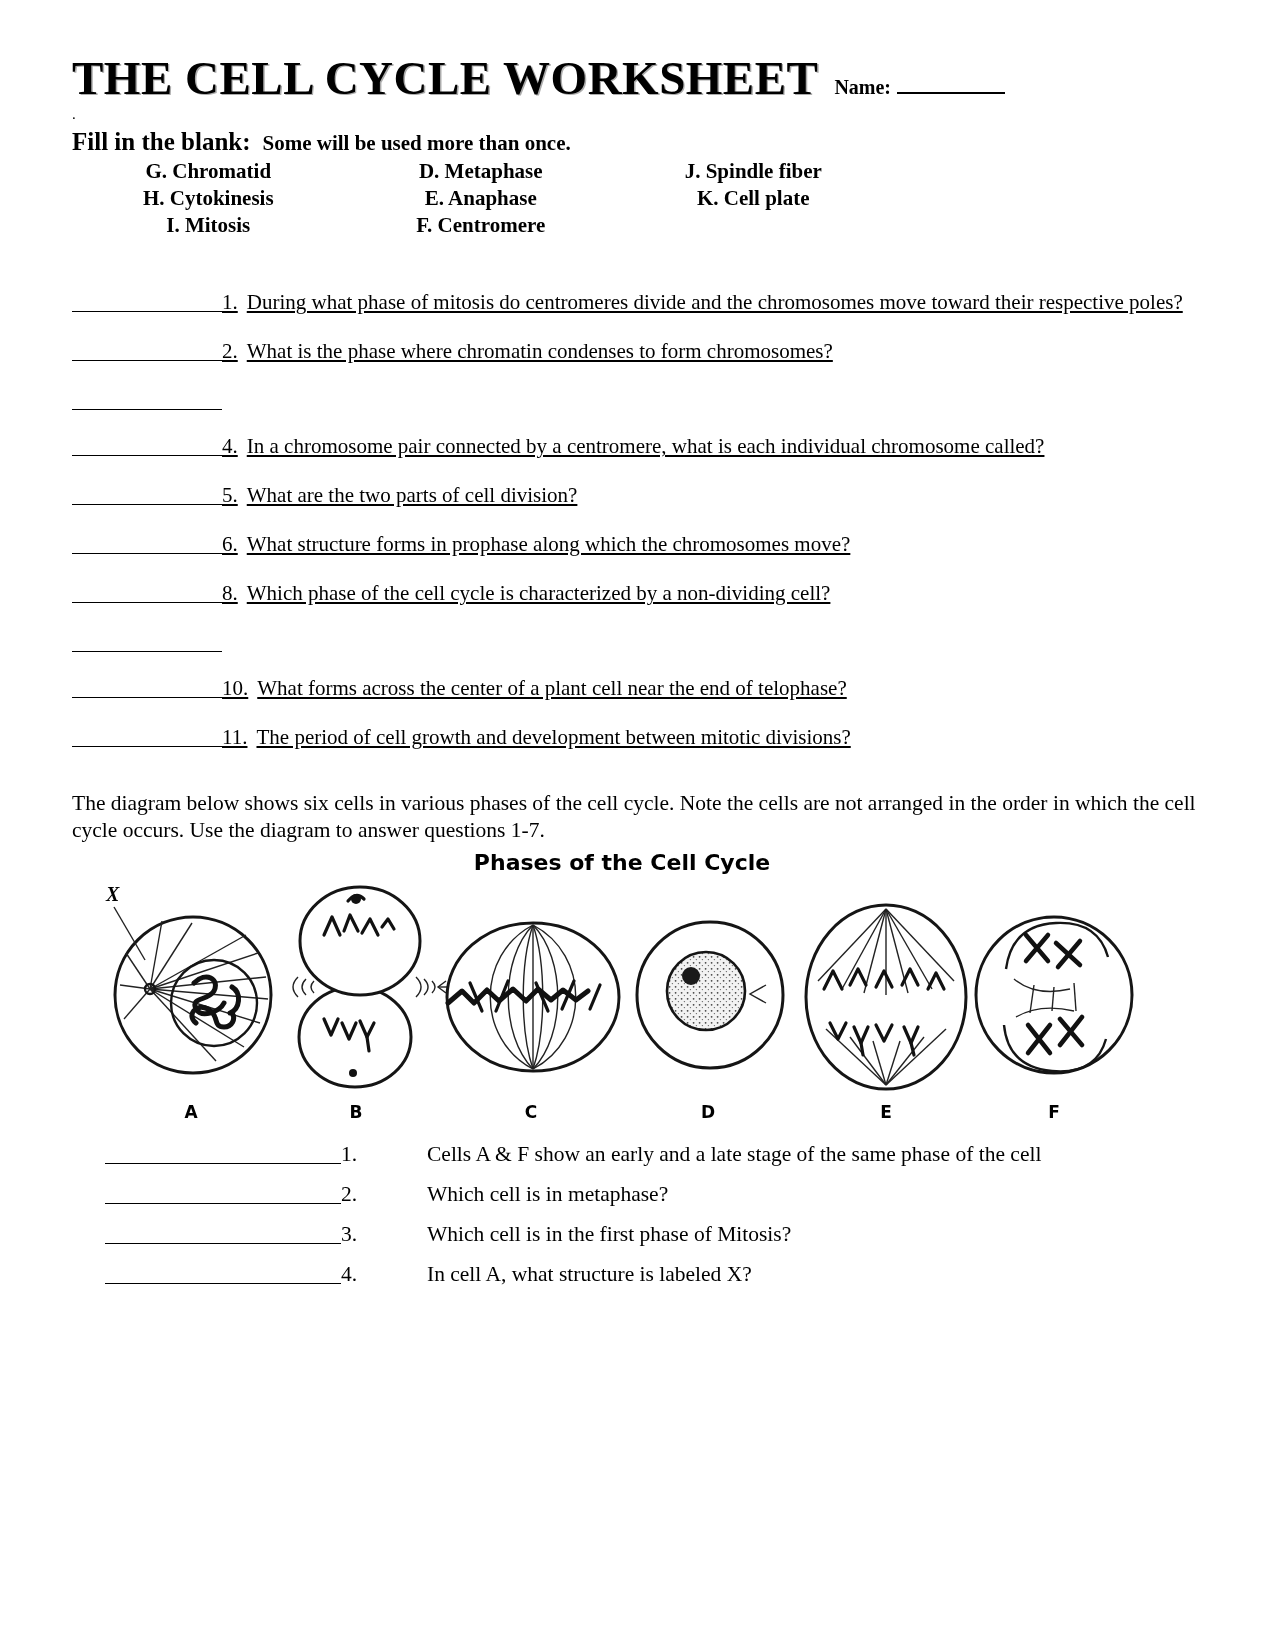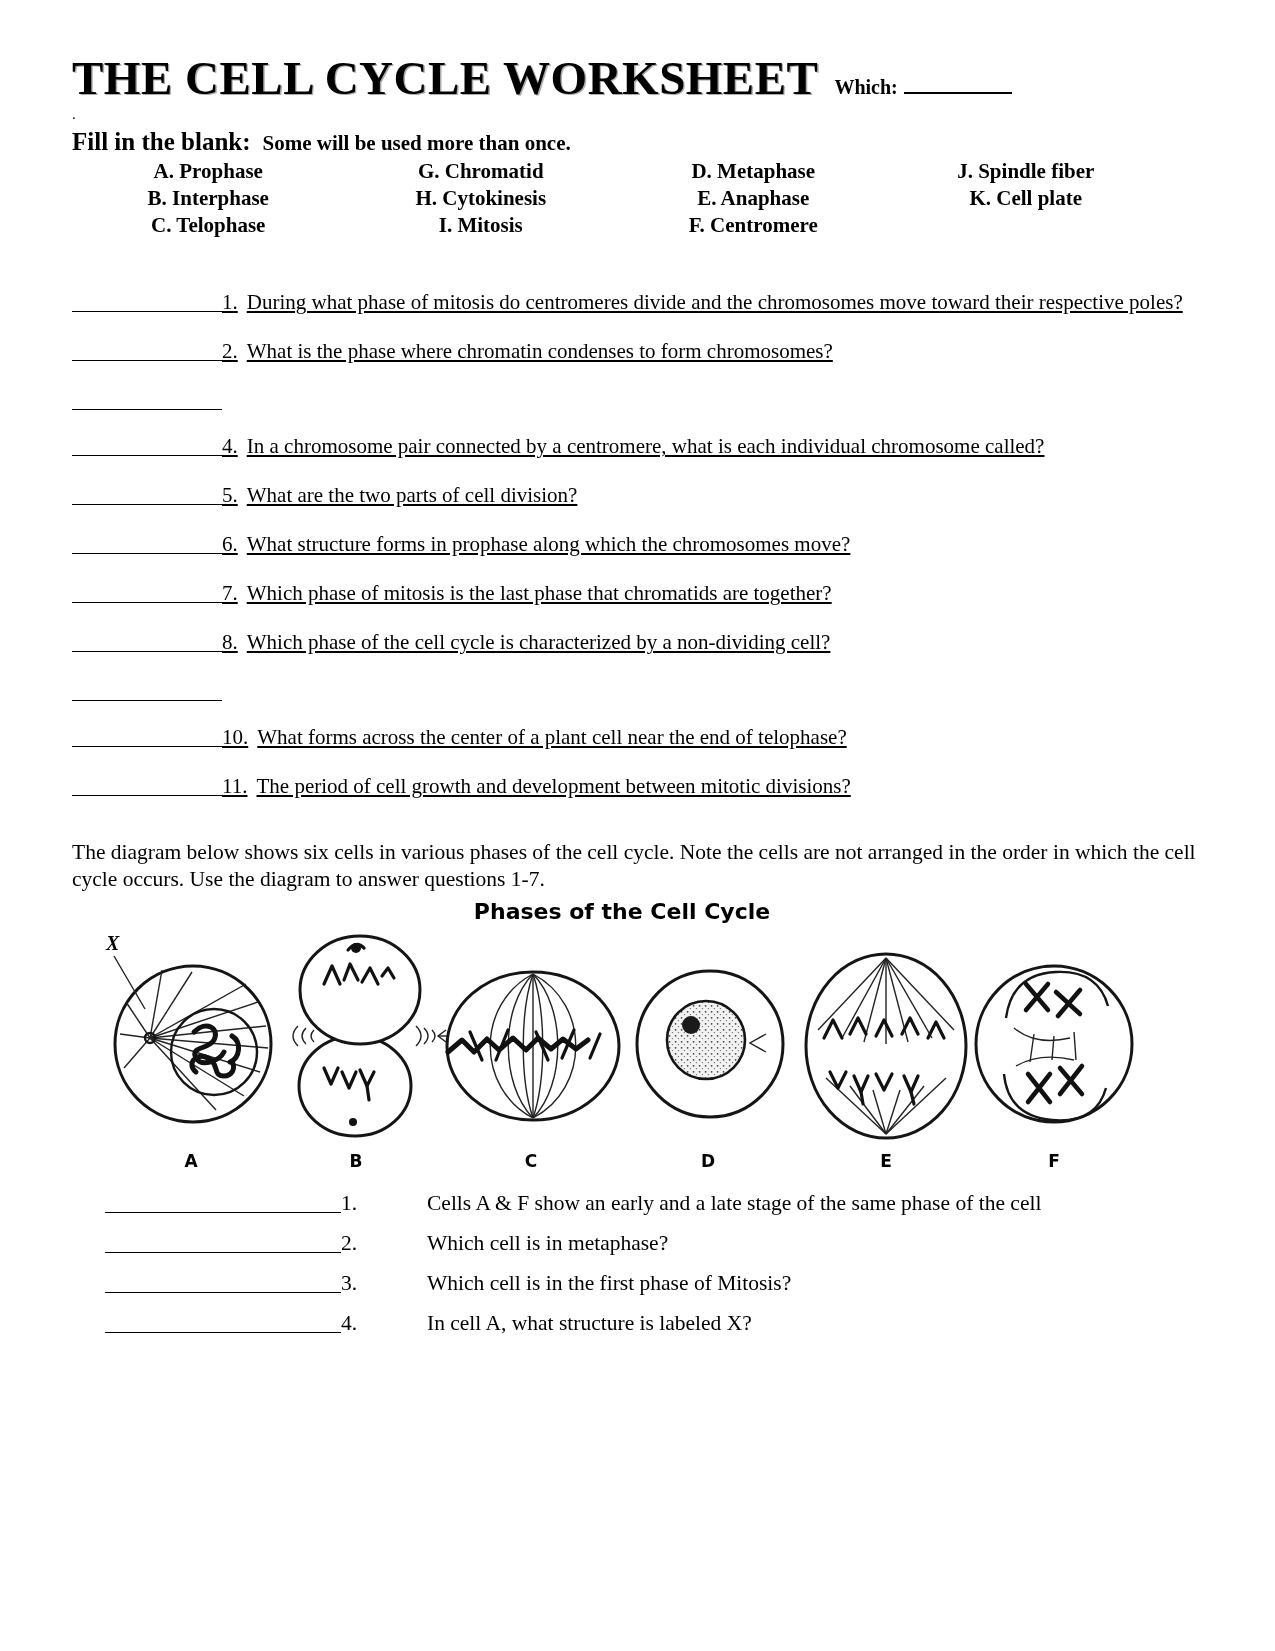--- a/index.html
+++ b/index.html
@@ -63,36 +63,31 @@
   .dq-cont { margin-left:40px; margin-top:12px; }
 </style>
 </head>
 <body>
 
 <div class="page">
 
   <div class="title-row">
     <h1 class="title">THE CELL CYCLE WORKSHEET</h1>
     <div class="name-block">
-      <span>Which:</span><span class="name-blank"></span>
+      <span>Name:</span><span class="name-blank"></span>
     </div>
   </div>
   <div class="dot-line">.</div>
 
   <div class="fill-heading">
     <span class="fh-main">Fill in the blank:</span>
     <span class="fh-note">Some will be used more than once.</span>
   </div>
 
   <div class="word-bank">
-    <div class="wb-col">
-      <div class="wb-item">A. Prophase</div>
-      <div class="wb-item">B. Interphase</div>
-      <div class="wb-item">C. Telophase</div>
-    </div>
     <div class="wb-col">
       <div class="wb-item">G. Chromatid</div>
       <div class="wb-item">H. Cytokinesis</div>
       <div class="wb-item">I. Mitosis</div>
     </div>
     <div class="wb-col">
       <div class="wb-item">D. Metaphase</div>
       <div class="wb-item">E. Anaphase</div>
       <div class="wb-item">F. Centromere</div>
     </div>
@@ -118,24 +113,20 @@
       <span class="q-blank"></span>
       <div class="q-body"><span class="q-num">4.</span><span>In a chromosome pair connected by a centromere, what is each individual chromosome called?</span></div>
     </div>
     <div class="q-row">
       <span class="q-blank"></span>
       <div class="q-body"><span class="q-num">5.</span><span>What are the two parts of cell division?</span></div>
     </div>
     <div class="q-row">
       <span class="q-blank"></span>
       <div class="q-body"><span class="q-num">6.</span><span>What structure forms in prophase along which the chromosomes move?</span></div>
-    </div>
-    <div class="q-row">
-      <span class="q-blank"></span>
-      <div class="q-body"><span class="q-num">7.</span><span>Which phase of mitosis is the last phase that chromatids are together?</span></div>
     </div>
     <div class="q-row">
       <span class="q-blank"></span>
       <div class="q-body"><span class="q-num">8.</span><span>Which phase of the cell cycle is characterized by a non-dividing cell?</span></div>
     </div>
     <div class="q-row">
       <span class="q-blank"></span>
     </div>
     <div class="q-row">
       <span class="q-blank"></span>

